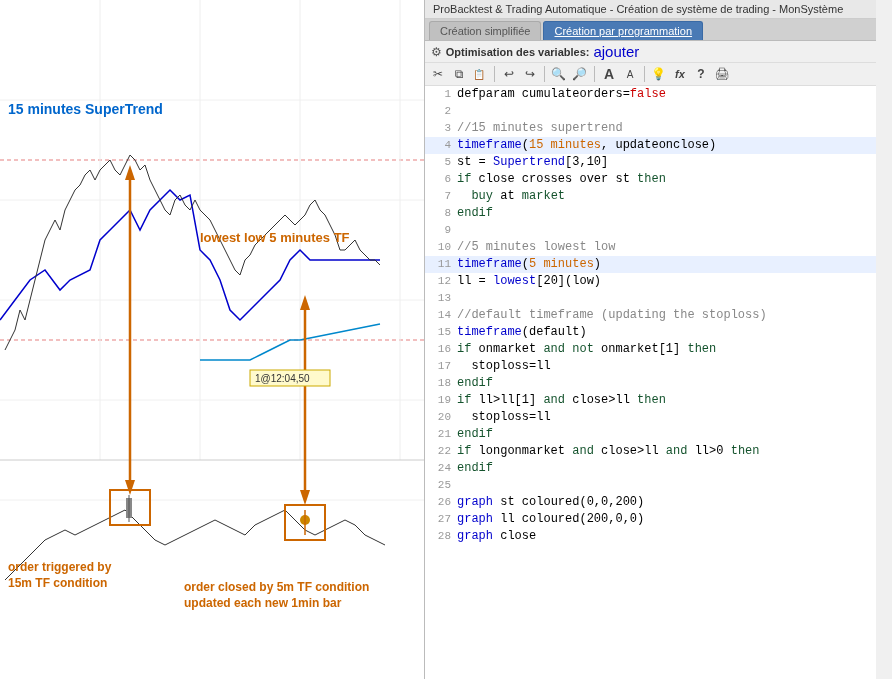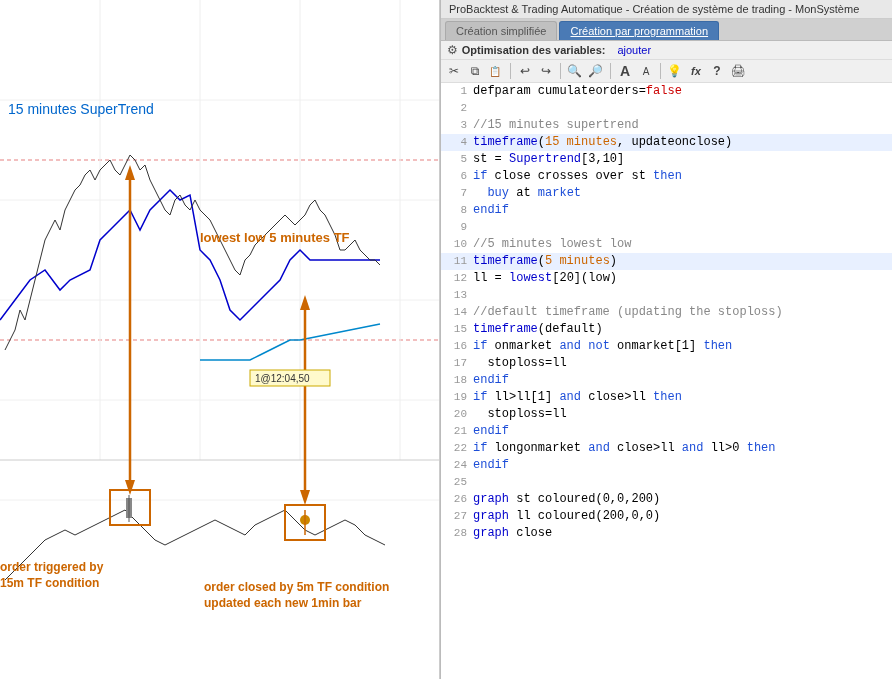--- a/index.html
+++ b/index.html
@@ -27,21 +27,21 @@
       width: 440px;
       height: 679px;
       background: #fff;
       border-right: 1px solid #ccc;
       overflow: hidden;
     }
 
     
     .code-panel {
       position: absolute;
-      right: 0;
+      right: 16px;
       top: 0;
       width: 452px;
       height: 679px;
       background: #f8f8f8;
       border-left: 1px solid #bbb;
       display: flex;
       flex-direction: column;
     }
 
     
@@ -92,22 +92,22 @@
       border-bottom: 1px solid #ddd;
       font-size: 11px;
     }
     .toolbar-row .opt-label {
       color: #333;
       font-weight: bold;
       font-size: 11px;
     }
     .toolbar-row .ajouter-link {
       color: #0000cc;
-      font-size: 11px;
-      margin-left: 12px;
+      font-size: 15px;
+      margin-left: 4px;
       cursor: pointer;
     }
 
     
     .icon-toolbar {
       display: flex;
       align-items: center;
       padding: 2px 4px;
       background: #f0f0f0;
       border-bottom: 1px solid #ddd;
@@ -156,21 +156,21 @@
     }
     .line-content {
       flex: 1;
       white-space: pre;
     }
 
     
     .c-orange { color: #cc6600; }
     .c-blue { color: #0000cc; }
     .c-red { color: #cc0000; }
-    .c-purple { color: #1d4ed8; }
+    .c-purple { color: #14532d; }
     .c-gray { color: #888888; }
     .c-black { color: #000; }
 
     
     .line-highlight {
       background: #e8f0ff;
     }
 
     
     .chart-svg {
@@ -183,21 +183,21 @@
     
     .annotation {
       position: absolute;
       font-family: Arial, sans-serif;
       font-weight: bold;
       pointer-events: none;
     }
     .ann-blue {
       color: #0066cc;
       font-size: 14px;
-      font-weight: normal;
+      font-weight: bold;
     }
     .ann-orange {
       color: #cc6600;
       font-size: 12px;
       font-weight: bold;
     }
   </style>
 </head>
 <body>
 
@@ -290,25 +290,25 @@
     <div class="annotation ann-blue" style="top:100px; left:8px;">
       <span style="display:block; line-height:1.3;">15 minutes
 SuperTrend</span>
     </div>
 
     <div class="annotation ann-orange" style="top:230px; left:200px;">
       <span style="display:block; line-height:1.3; color:#cc6600; font-size:13px;">lowest low
 5 minutes TF</span>
     </div>
 
-    <div class="annotation ann-orange" style="top:560px; left:0;">
+    <div class="annotation ann-orange" style="top:560px; left:8px;">
       <span style="display:block; line-height:1.3; color:#cc6600; font-size:12px;">order triggered by<br>15m TF condition</span>
     </div>
 
-    <div class="annotation ann-orange" style="top:580px; left:204px;">
+    <div class="annotation ann-orange" style="top:580px; left:184px;">
       <span style="display:block; line-height:1.3; color:#cc6600; font-size:12px;">order closed by 5m TF condition<br>updated each new 1min bar</span>
     </div>
   </div>
 
   <div class="code-panel">
 
     <div class="title-bar">
       <span>ProBacktest &amp; Trading Automatique - Création de système de trading - MonSystème</span>
     </div>
 

